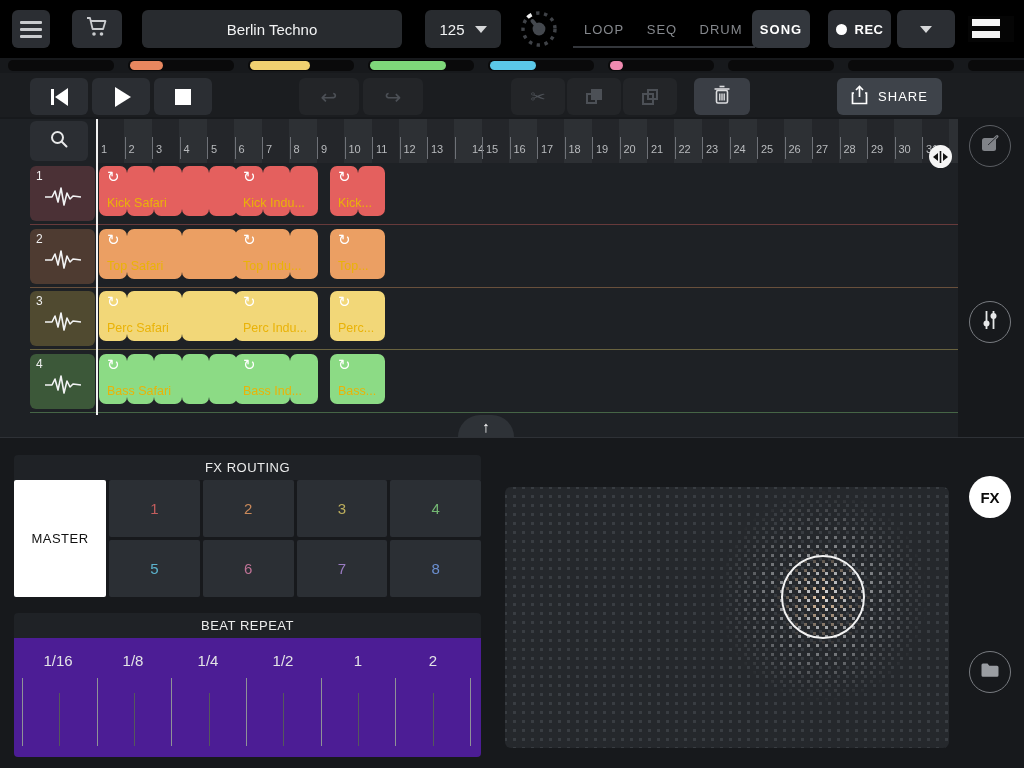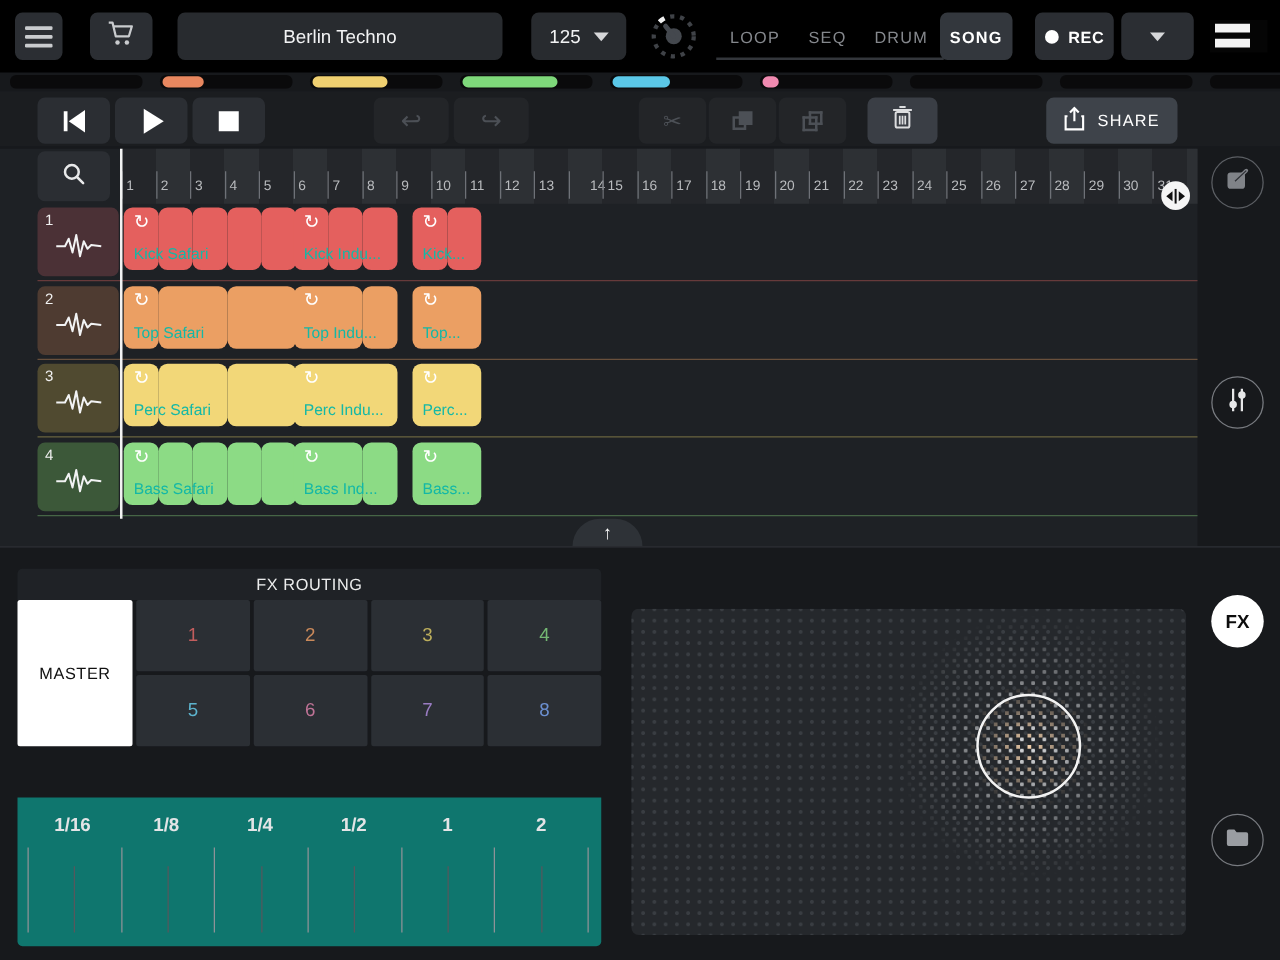--- a/index.html
+++ b/index.html
@@ -65,40 +65,40 @@
                  display:flex; align-items:center; justify-content:center; z-index:6; }
   .playhead { position:absolute; left:96px; top:0; width:2px; height:296px; background:#f2f2f2; z-index:5; }
   .track-row { position:absolute; left:0; width:958px; height:62px; }
   .track-head { position:absolute; left:30px; top:3px; width:65px; height:55px; border-radius:6px; padding:3px 6px; }
   .track-num { font-size:12px; color:#f0f0f0; }
   .track-wave { position:absolute; left:14px; top:20px; }
   .row-sep { position:absolute; left:30px; width:928px; height:1px; bottom:0; opacity:.55; }
   .clip { position:absolute; top:3px; height:50px; display:flex; }
   .clip .cseg { height:50px; border-radius:7px; }
   .clip .loop-ic { position:absolute; left:8px; top:2px; font-size:15px; color:#fff; }
-  .clip .clabel { position:absolute; left:8px; bottom:6px; font-size:12.5px; color:#14b8a6; white-space:nowrap; overflow:hidden; max-width:calc(100% - 12px); }
+  .clip .clabel { position:absolute; left:8px; bottom:6px; font-size:12.5px; color:#eab308; white-space:nowrap; overflow:hidden; max-width:calc(100% - 12px); }
 
   
   .divider { position:absolute; left:0; top:437px; width:1024px; height:1px; background:#2e3136; }
   .bump { position:absolute; left:458px; top:415px; width:56px; height:22px; background:#2e3237;
           border-radius:28px 28px 0 0; display:flex; align-items:flex-end; justify-content:center; }
   .bump .up { color:#fff; font-size:15px; font-weight:bold; line-height:20px; }
 
   
   .panel-header { background:#1f2226; height:25px; display:flex; align-items:center; justify-content:center;
                   font-size:13px; letter-spacing:.5px; color:#eceded; border-radius:4px 4px 0 0; }
   .fxrouting { position:absolute; left:14px; top:455px; width:467px; height:142px; }
   .fxr-body { position:absolute; left:0; top:25px; width:467px; height:117px; display:grid;
               grid-template-columns:92px repeat(4,1fr); grid-template-rows:1fr 1fr; gap:3px; }
   .master { grid-row:1 / span 2; background:#ffffff; color:#111; font-size:13px; letter-spacing:.5px;
             display:flex; align-items:center; justify-content:center; border-radius:2px; }
   .fx-slot { background:#2b2f34; display:flex; align-items:center; justify-content:center; font-size:15px; border-radius:2px; }
 
   .beatrepeat { position:absolute; left:14px; top:613px; width:467px; height:144px; }
-  .br-body { position:absolute; left:0; top:25px; width:467px; height:119px; background:#0f766e; border-radius:0 0 4px 4px;font-weight:bold; }
+  .br-body { position:absolute; left:0; top:25px; width:467px; height:119px; background:#4c1d95; border-radius:0 0 4px 4px; }
   .br-label { position:absolute; top:14px; transform:translateX(-50%); font-size:15px; color:#e3e4e6; }
   .br-tick { position:absolute; width:1px; }
   .br-tick.major { top:40px; height:68px; background:#8f9297; }
   .br-tick.minor { top:55px; height:53px; background:#55585d; }
 
   .fxpanel { position:absolute; left:496px; top:455px; width:462px; height:300px; }
   .fxp-header { position:absolute; left:0; top:0; width:462px; height:32px; background:#2b2e33; border-radius:8px 8px 0 0;
                 display:flex; align-items:center; justify-content:center; font-size:16px; font-weight:bold; color:#fff; }
   .lock { position:absolute; left:12px; top:7px; }
   .xypad { position:absolute; left:9px; top:32px; width:444px; height:261px; background:#25282c; border-radius:6px; overflow:hidden;
@@ -462,20 +462,21 @@
         <div class="fx-slot" style="color: rgb(188, 174, 92);">3</div>
         <div class="fx-slot" style="color: rgb(116, 184, 115);">4</div>
         <div class="fx-slot" style="color: rgb(92, 179, 205);">5</div>
         <div class="fx-slot" style="color: rgb(191, 115, 150);">6</div>
         <div class="fx-slot" style="color: rgb(154, 124, 194);">7</div>
         <div class="fx-slot" style="color: rgb(107, 143, 208);">8</div>
       </div>
   </div>
 
   <div class="beatrepeat">
+    <div class="panel-header">BEAT REPEAT</div>
     <div class="br-body" id="brbody">
         <div class="br-label" style="left: 44px;">1/16</div>
         <div class="br-label" style="left: 119px;">1/8</div>
         <div class="br-label" style="left: 194px;">1/4</div>
         <div class="br-label" style="left: 269px;">1/2</div>
         <div class="br-label" style="left: 344px;">1</div>
         <div class="br-label" style="left: 419px;">2</div>
         <div class="br-tick major" style="left: 8px;"></div>
         <div class="br-tick minor" style="left: 45.33px;"></div>
         <div class="br-tick major" style="left: 82.66px;"></div>

